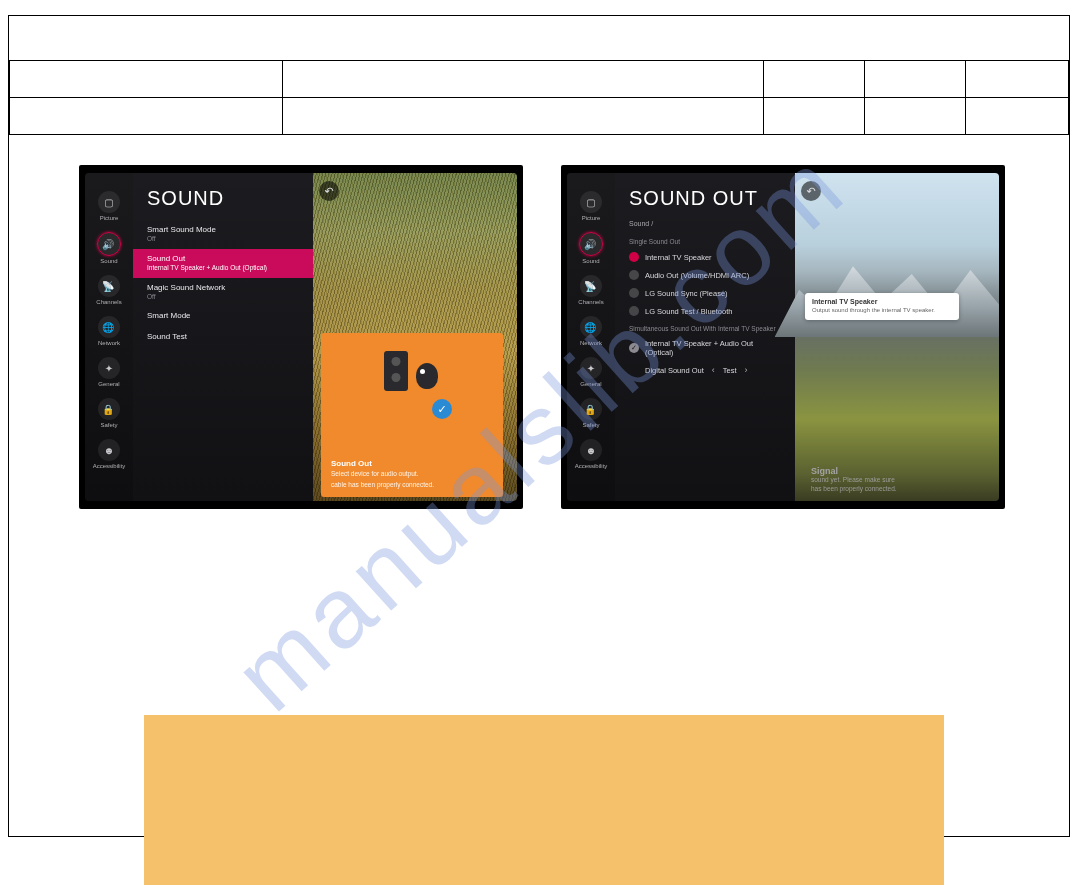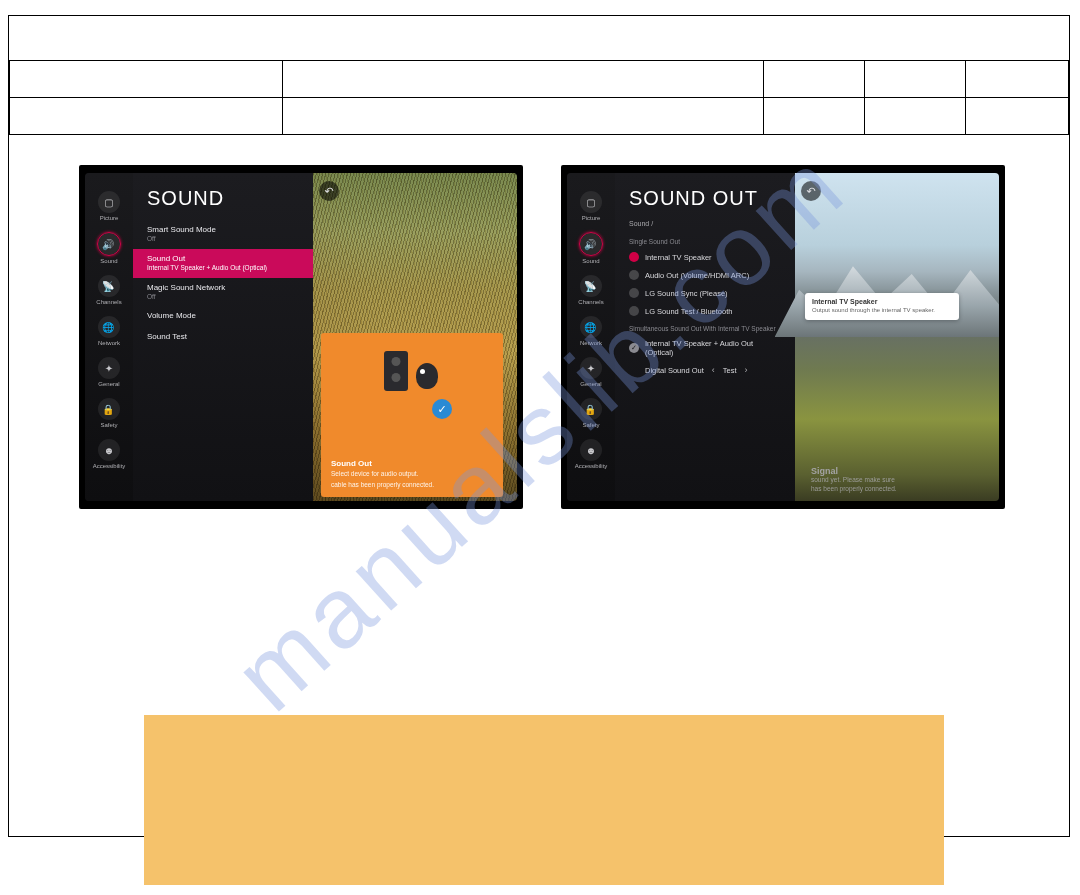--- a/index.html
+++ b/index.html
@@ -405,21 +405,21 @@
             </div>
           <div class="menu-item highlight">
               <div class="lbl">Sound Out</div>
               <div class="val">Internal TV Speaker + Audio Out (Optical)</div>
             </div>
           <div class="menu-item">
               <div class="lbl">Magic Sound Network</div>
               <div class="val">Off</div>
             </div>
           <div class="menu-item">
-              <div class="lbl">Volume Mode</div>
+              <div class="lbl">Smart Mode</div>
             </div>
           <div class="menu-item">
               <div class="lbl">Sound Test</div>
             </div>
         </div>
         <div class="image-area">
           <div class="wheat-bg"></div>
           <div class="wheat-strokes"></div>
           <div class="back-btn">↶</div>
           <div class="info-card orange">

